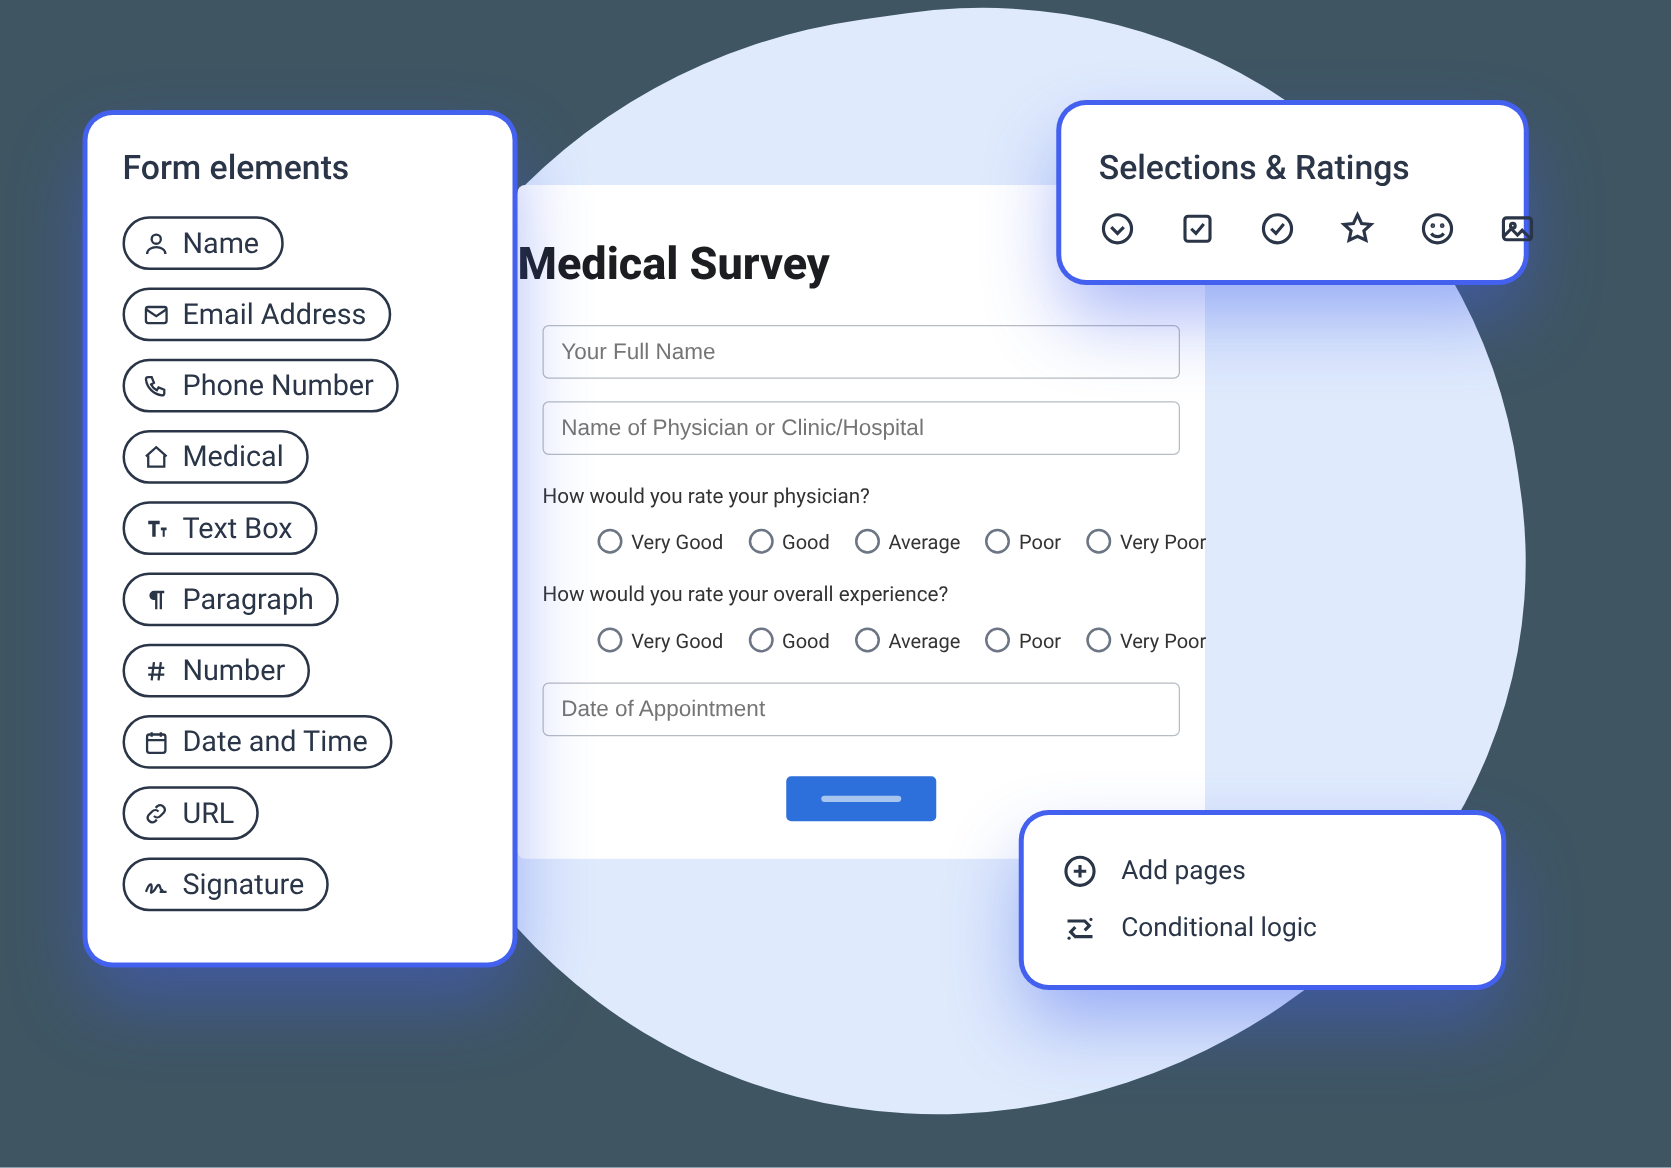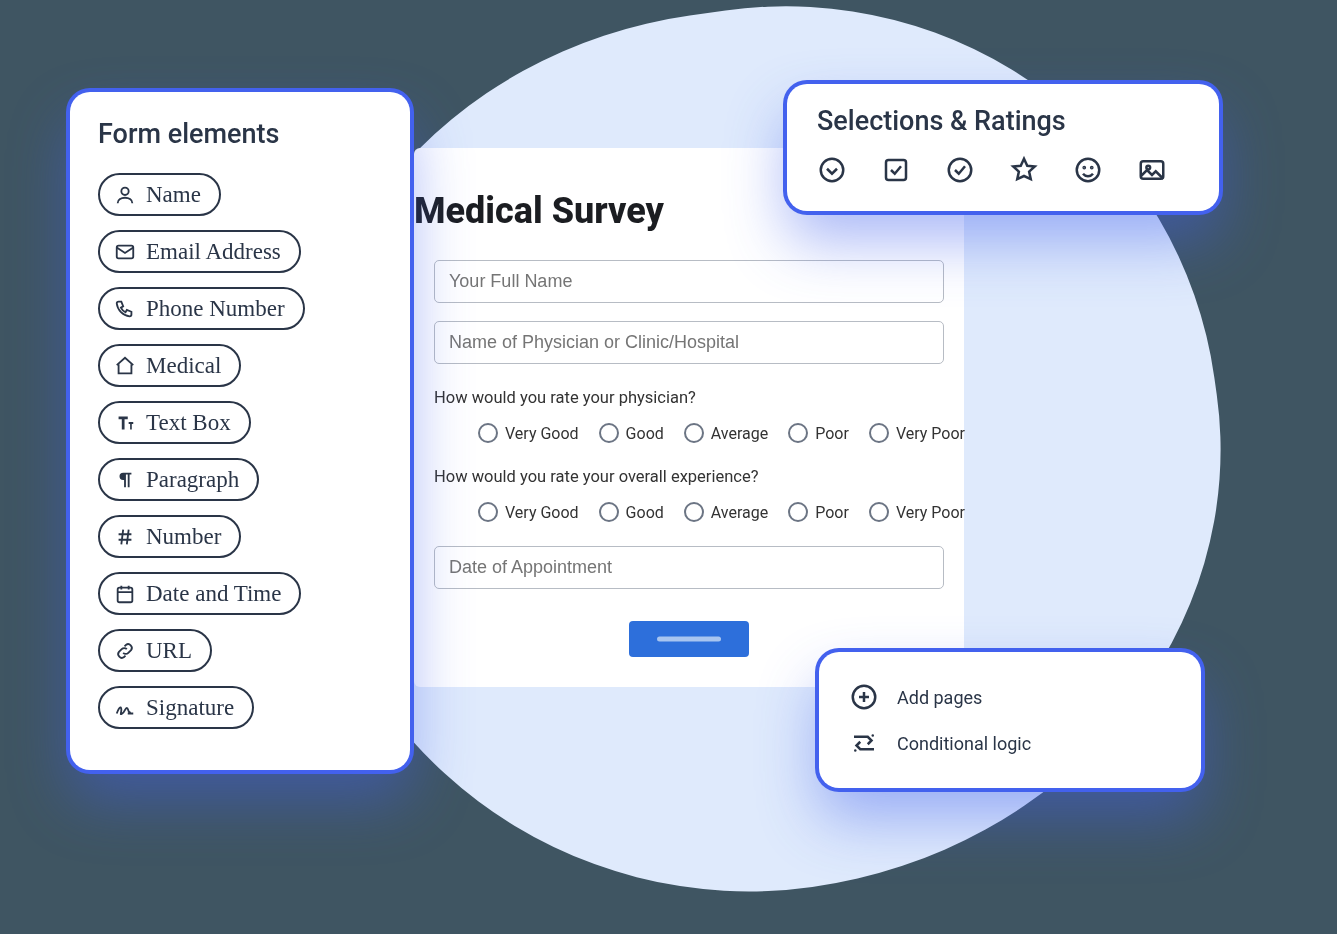--- a/index.html
+++ b/index.html
@@ -47,21 +47,20 @@
     align-items: center;
     gap: 10px;
     border: 2px solid #2a3547;
     border-radius: 999px;
     padding: 8px 18px 8px 14px;
     margin: 7px 0;
     font-size: 23px;
     color: #2a3547;
     cursor: pointer;
     line-height: 1;
-    font-family: Liberation Serif, serif;
   }
   .pill svg { width: 22px; height: 22px; stroke: #2a3547; stroke-width: 2; fill: none; flex-shrink: 0; }
   .pill svg.fillicon { fill: #2a3547; stroke: none; }
 
   
   .survey {
     position: absolute;
     left: 414px;
     top: 148px;
     width: 550px;
@@ -130,22 +129,22 @@
     height: 5px;
     background: #a8c5f0;
     border-radius: 3px;
     transform: translateY(-50%);
   }
 
   
   .ratings-panel {
     right: 118px;
     top: 84px;
-    width: 432px;
-    padding: 21px 30px 22px;
+    width: 370px;
+    padding: 34px 30px 22px;
   }
   .ratings-icons {
     display: flex;
     gap: 34px;
     margin-top: 18px;
   }
   .ratings-icons svg {
     width: 30px; height: 30px;
     stroke: #2a3547; stroke-width: 2; fill: none;
   }
@@ -154,21 +153,21 @@
   .actions-panel {
     right: 136px;
     top: 652px;
     width: 382px;
     padding: 22px 30px;
   }
   .action-row {
     display: flex;
     align-items: center;
     gap: 18px;
-    font-size: 18px;
+    font-size: 21px;
     color: #2a3547;
     padding: 8px 0;
     cursor: pointer;
   }
   .action-row svg { width: 30px; height: 30px; stroke: #2a3547; stroke-width: 2; fill: none; flex-shrink: 0; }
 </style>
 </head>
 <body>
 
 <div class="blob"></div>

